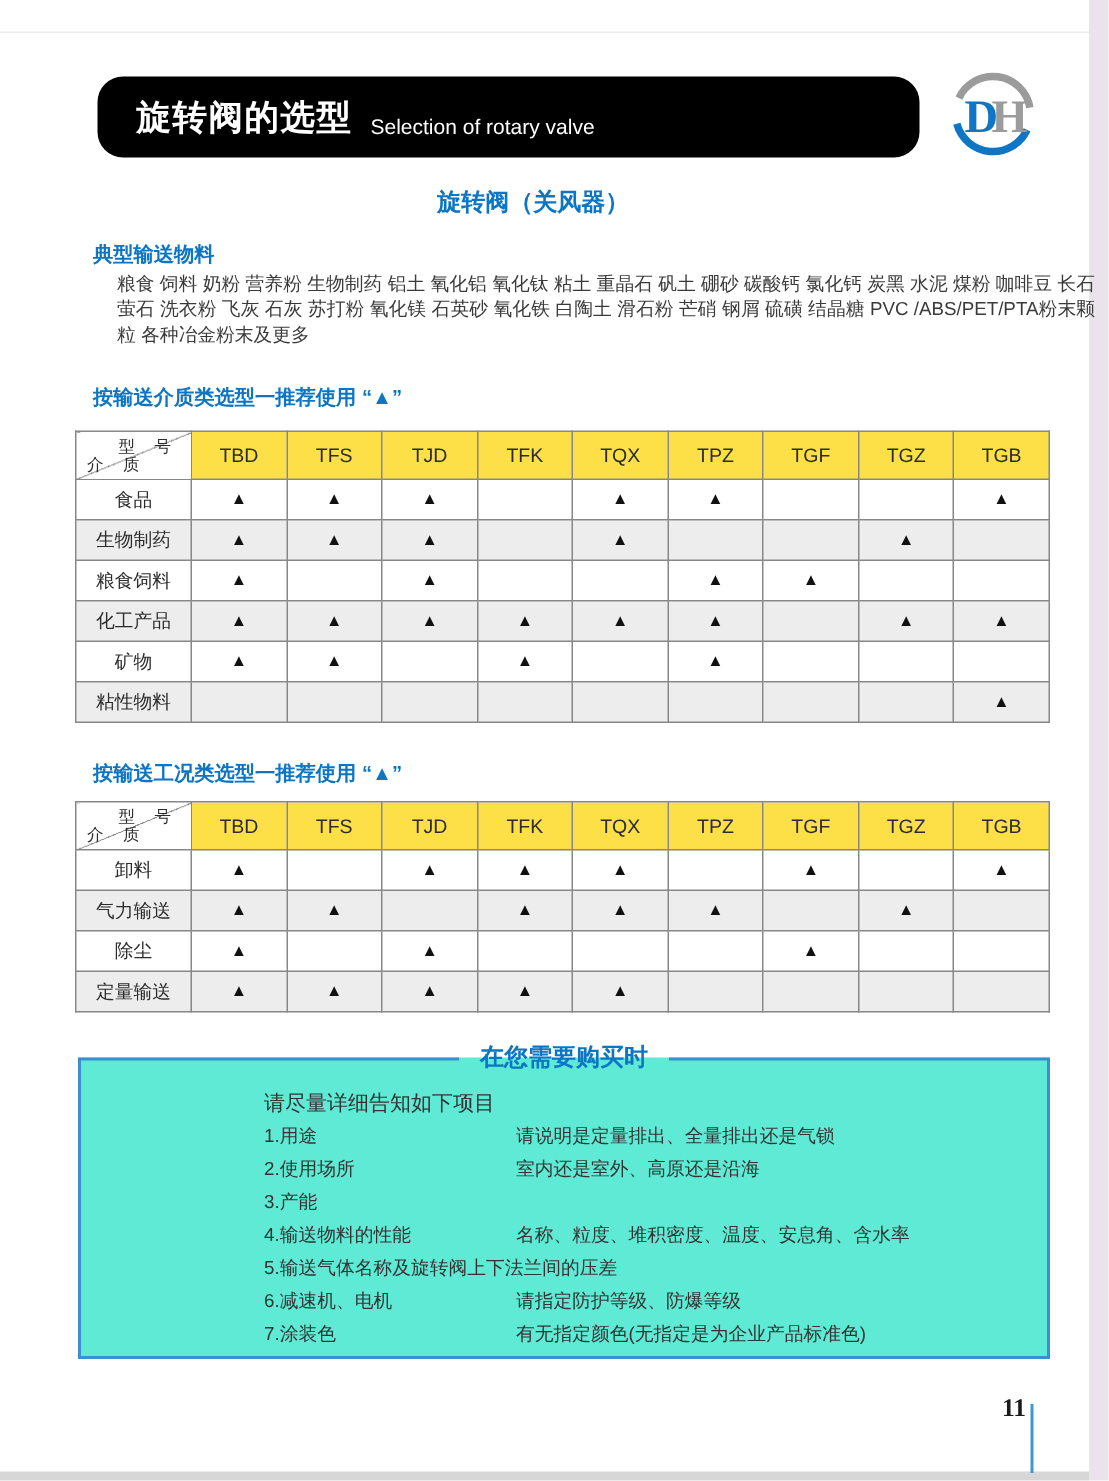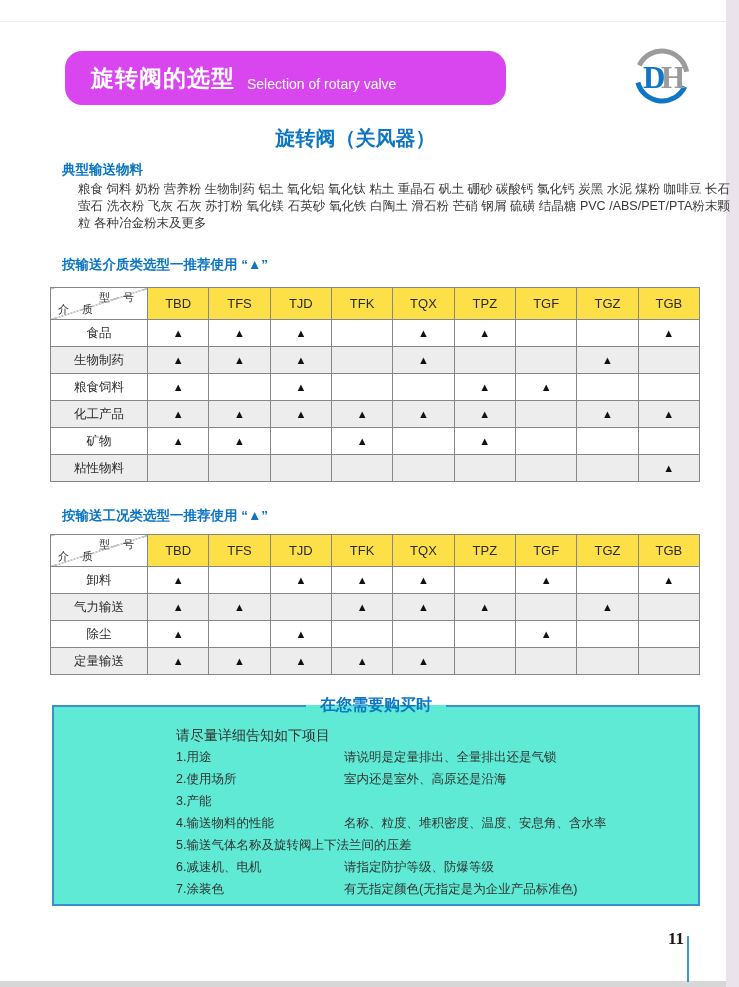--- a/index.html
+++ b/index.html
@@ -7,32 +7,32 @@
   body {
     position:relative; background:#ffffff; overflow:hidden;
     font-family:"Liberation Sans","DejaVu Sans",sans-serif; color:#333;
   }
   .top-rule { position:absolute; top:21px; left:0; width:726px; height:1px; background:#ececec; }
   .edge-strip-right { position:absolute; top:0; right:0; width:13px; height:987px; background:#ebe3ec; }
   .edge-strip-bottom { position:absolute; bottom:0; left:0; width:726px; height:6px; background:#d7d7d7; }
 
   
   .banner {
-    position:absolute; left:65px; top:51px; width:441px; height:54px;
-    background:#d946ef; border-radius:17px;
+    position:absolute; left:65px; top:51px; width:548px; height:54px;
+    background:#000000; border-radius:17px;
     display:flex; align-items:center; padding-left:26px; color:#fff;
   }
   .banner-zh { font-size:23px; font-weight:bold; letter-spacing:1px; }
   .banner-en { font-size:14px; margin-left:12px; margin-top:12px; font-weight:normal; }
 
   .logo { position:absolute; left:632px; top:46px; width:60px; height:60px; }
 
   .main-title {
     position:absolute; left:0; top:125px; width:711px; text-align:center;
-    color:#0d76c4; font-weight:bold; font-size:20px;
+    color:#0d76c4; font-weight:bold; font-size:16px;
   }
 
   .sec-heading { position:absolute; left:62px; color:#0d76c4; font-weight:bold; font-size:13.5px; }
   #materials-heading { top:161px; }
   #table1-heading { top:256px;text-align:center; }
   #table2-heading { top:507px; }
 
   .materials-body {
     position:absolute; left:78px; top:181px; width:652px;
     font-size:12.5px; line-height:17px; color:#3a3a3a; text-align:justify;
@@ -41,21 +41,21 @@
   
   .sel-table { position:absolute; left:50px; border-collapse:collapse; table-layout:fixed; width:650px; }
   #table1 { top:287px; }
   #table2 { top:534px; }
   .sel-table th, .sel-table td {
     border:1px solid #878787; text-align:center; padding:0;
     font-weight:normal; color:#2b2b2b;
   }
   .sel-table thead th { background:#fde047; height:32px; font-size:13px; }
   .sel-table thead th.corner {
-    background:#ffffff; width:97px; position:relative;
+    background:#ffffff; width:77px; position:relative;
     background-image:linear-gradient(to bottom right,
       transparent 49.4%, #878787 49.4%, #878787 50.6%, transparent 50.6%);
   }
   .corner-top { position:absolute; top:2px; right:8px; font-size:11px; letter-spacing:5px; color:#2b2b2b; }
   .corner-bottom { position:absolute; bottom:2px; left:7px; font-size:11px; letter-spacing:5px; color:#2b2b2b; }
   .sel-table tbody th { height:27px; font-size:12.5px; background:#fff; }
   .sel-table tbody td { height:27px; font-size:11px; color:#111; background:#fff; }
   .sel-table tbody tr.alt th, .sel-table tbody tr.alt td { background:#ededee; }
 
   

